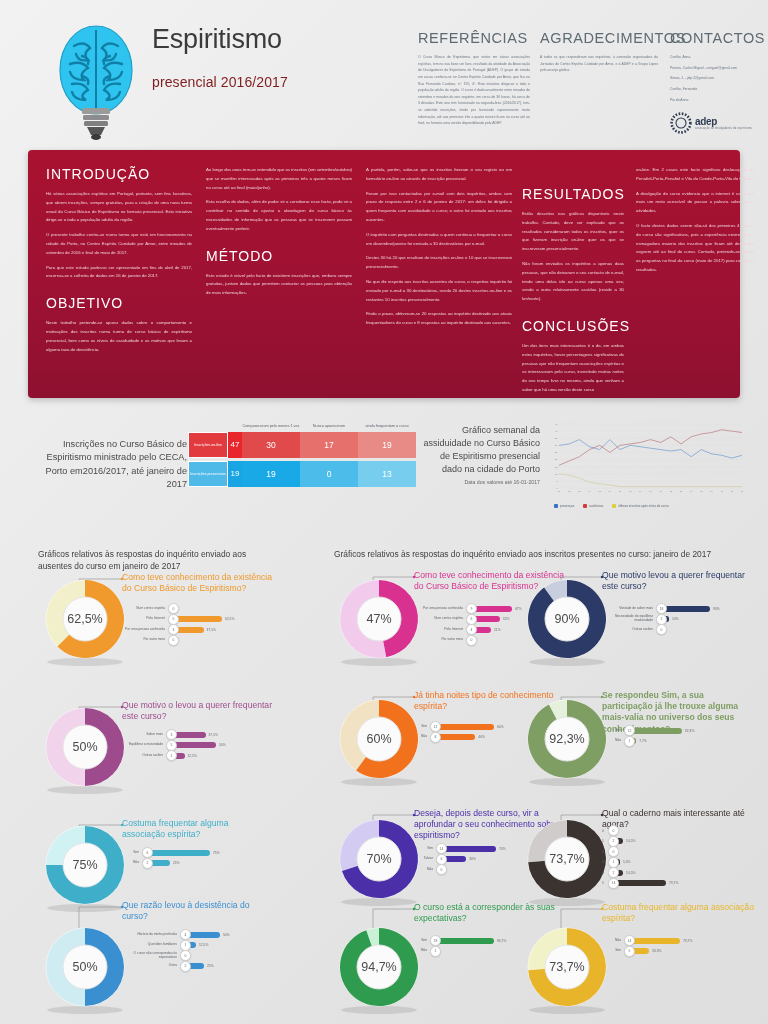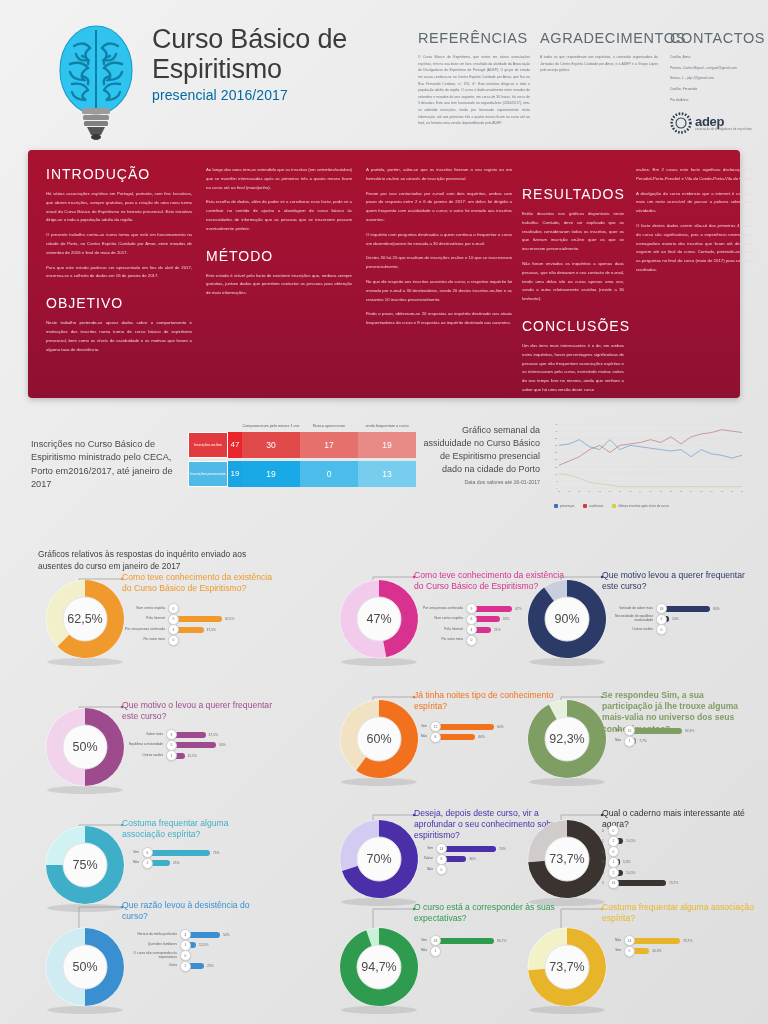--- a/index.html
+++ b/index.html
@@ -13,36 +13,36 @@
 
   
   .header{position:absolute;left:0;top:0;width:768px;height:148px;}
   .bulb{position:absolute;left:52px;top:22px;width:88px;height:118px;}
   .bulb svg{width:100%;height:100%;}
   .title-wrap{position:absolute;left:152px;top:24px;width:250px;}
   .title1,.title2{
     font-size:27px;color:#3b3b3b;letter-spacing:-0.2px;line-height:1.12;
     font-weight:400;
   }
-  .subtitle{font-size:14px;color:#0369a1;margin-top:3px;letter-spacing:0.1px;}
+  .subtitle{font-size:14px;color:#7f1d1d;margin-top:20px;letter-spacing:0.1px;}
 
   .hcol{position:absolute;top:30px;}
   .hcol h3{
     margin:0 0 8px 0;font-size:14.5px;letter-spacing:0.6px;
     color:#5e6a72;font-weight:400;
   }
   .hcol .body{font-size:3.4px;line-height:1.95;color:#6d7781;text-align:justify;}
   .hcol .body p{margin:0 0 4px 0;}
   #col-ref{left:418px;width:112px;}
   #col-agr{left:540px;width:118px;}
   #col-con{left:670px;width:92px;}
   #col-con .body{text-align:left;}
   .adep{margin-top:9px;display:flex;align-items:center;gap:3px;}
   .adep-dot{width:22px;height:22px;}
-  .adep-text{font-size:13px;color:#2f3d52;font-weight:bold;letter-spacing:-0.3px;line-height:1;}
+  .adep-text{font-size:10px;color:#2f3d52;font-weight:bold;letter-spacing:-0.3px;line-height:1;}
   .adep-sub{font-size:2.6px;color:#61707f;letter-spacing:0.2px;}
 
   
   .red{
     position:absolute;left:28px;top:150px;width:712px;height:248px;
     background:linear-gradient(180deg,#a91230 0%,#9e1133 55%,#8e1030 100%);
     border-radius:4px;
     box-shadow:0 2px 6px rgba(0,0,0,0.22);
   }
   .red .c{position:absolute;top:16px;}
@@ -55,21 +55,21 @@
   .red .txt p{margin:0 0 6px 0;}
   #rc1{left:18px;width:146px;}
   #rc2{left:178px;width:146px;}
   #rc3{left:338px;width:146px;}
   #rc4{left:494px;width:102px;margin-top:20px;}
   #rc5{left:608px;width:118px;}
 
   
   .tblwrap{position:absolute;left:30px;top:424px;width:348px;}
   .tbl-caption{
-    position:absolute;left:1px;top:14px;width:145px;text-align:left;
+    position:absolute;left:12px;top:14px;width:145px;text-align:right;
     font-size:9.2px;line-height:1.45;color:#4a4a4a;
   }
   .tbl{position:absolute;left:158px;top:0;}
   .tbl-head{display:flex;}
   .tbl-head div{
     width:58px;font-size:3.8px;line-height:1.3;text-align:center;color:#5d656c;
     padding-bottom:3px;
   }
   .tbl-head .sp{width:54px;}
   .row{display:flex;height:26px;margin-bottom:3px;}
@@ -172,21 +172,20 @@
         </g>
         <rect x="30" y="86" width="28" height="6" rx="1.5" fill="#9b9b9b"></rect>
         <rect x="31" y="93" width="26" height="5" rx="1.5" fill="#8d8d8d"></rect>
         <rect x="32" y="99" width="24" height="5" rx="1.5" fill="#7f7f7f"></rect>
         <path d="M35 105 h18 l-4 8 h-10 z" fill="#555"></path>
         <ellipse cx="44" cy="115" rx="5" ry="3" fill="#3a3a3a"></ellipse>
       </svg>
     </div>
 
     <div class="title-wrap">
-      <div class="title1">Curso Básico de</div>
       <div class="title2">Espiritismo</div>
       <div class="subtitle">presencial 2016/2017</div>
     </div>
 
     <div class="hcol" id="col-ref">
       <h3>REFERÊNCIAS</h3>
       <div class="body">
         <p>O Curso Básico de Espiritismo, que existe em várias associações espíritas, tem na sua base um livro, resultado da atividade da Associação de Divulgadores do Espiritismo de Portugal (ADEP). O grupo de estudo em causa conhece-se no Centro Espírita Caridade por Amor, que fica na Rua Fernando Cardoso, n.º 195, 4º. Esta iniciativa dirige-se a toda a população adulta da região. O curso é dado anualmente entre meados de setembro e meados do ano seguinte, em cerca de 30 horas, há cerca de 3 décadas. Este ano tem funcionado na segunda-feira (2016/2017), tem-se admitido inscrições, tendo por licenciado superiormente muita informação, até aos primeiros três a quatro meses ficam no curso até ao final, no formato uma versão disponibilizada pela ADEP.</p>
       </div>
     </div>
@@ -365,20 +364,21 @@
           <span>ausências</span>
         </div>
         <div class="lg">
           <span class="lgm" style="background:#d9cf3a"></span>
           <span>últimos inscritos após início do curso</span>
         </div>
       </div>
   </div>
 
   <div class="sec-sub" id="sub-left">Gráficos relativos às respostas do inquérito enviado aos ausentes do curso em janeiro de 2017</div>
+  <div class="sec-sub" id="sub-right">Gráficos relativos às respostas do inquérito enviado aos inscritos presentes no curso: janeiro de 2017</div>
 
   <div id="donut-layer">
       <div class="blk" style="left: 38px; top: 572px; width: 280px; height: 100px;">
         <div class="donut">
           <svg viewBox="0 0 94 94">
             <ellipse cx="47" cy="90" rx="38" ry="4" fill="rgba(0,0,0,0.10)"></ellipse>
             <circle cx="47" cy="47" r="39" fill="#ececec"></circle>
             <circle cx="47" cy="47" r="39" fill="none" stroke="#fafafa" stroke-width="0.8"></circle>
             <path d="M47,47 L47.00,8.00 A39,39 0 1,1 19.42,74.58 Z" fill="#f0992c"></path>
             <path d="M47,47 L19.42,74.58 A39,39 0 0,1 47.00,8.00 Z" fill="rgb(255,248,139)" opacity="0.35"></path>

